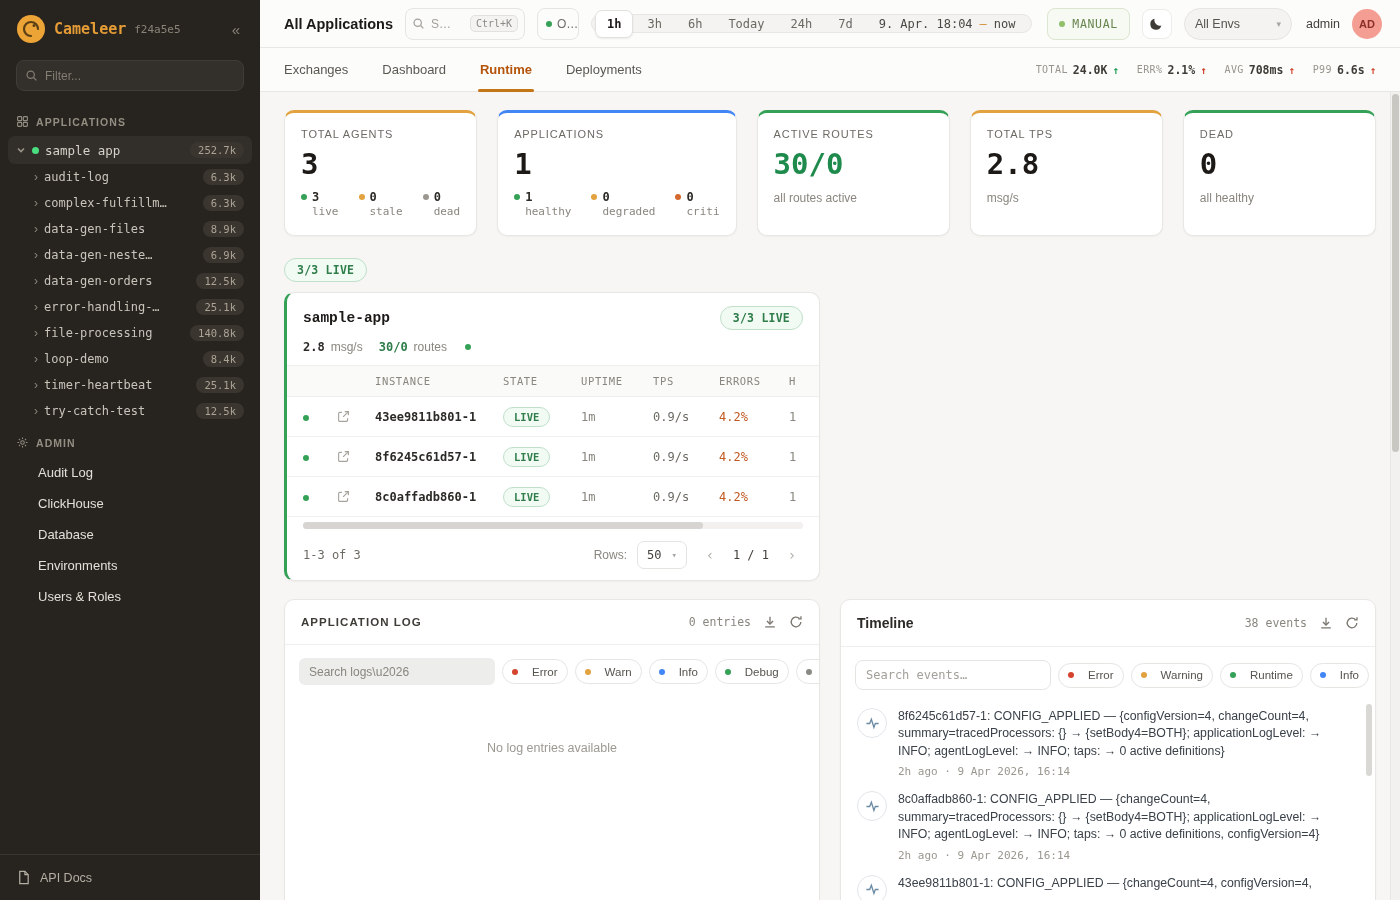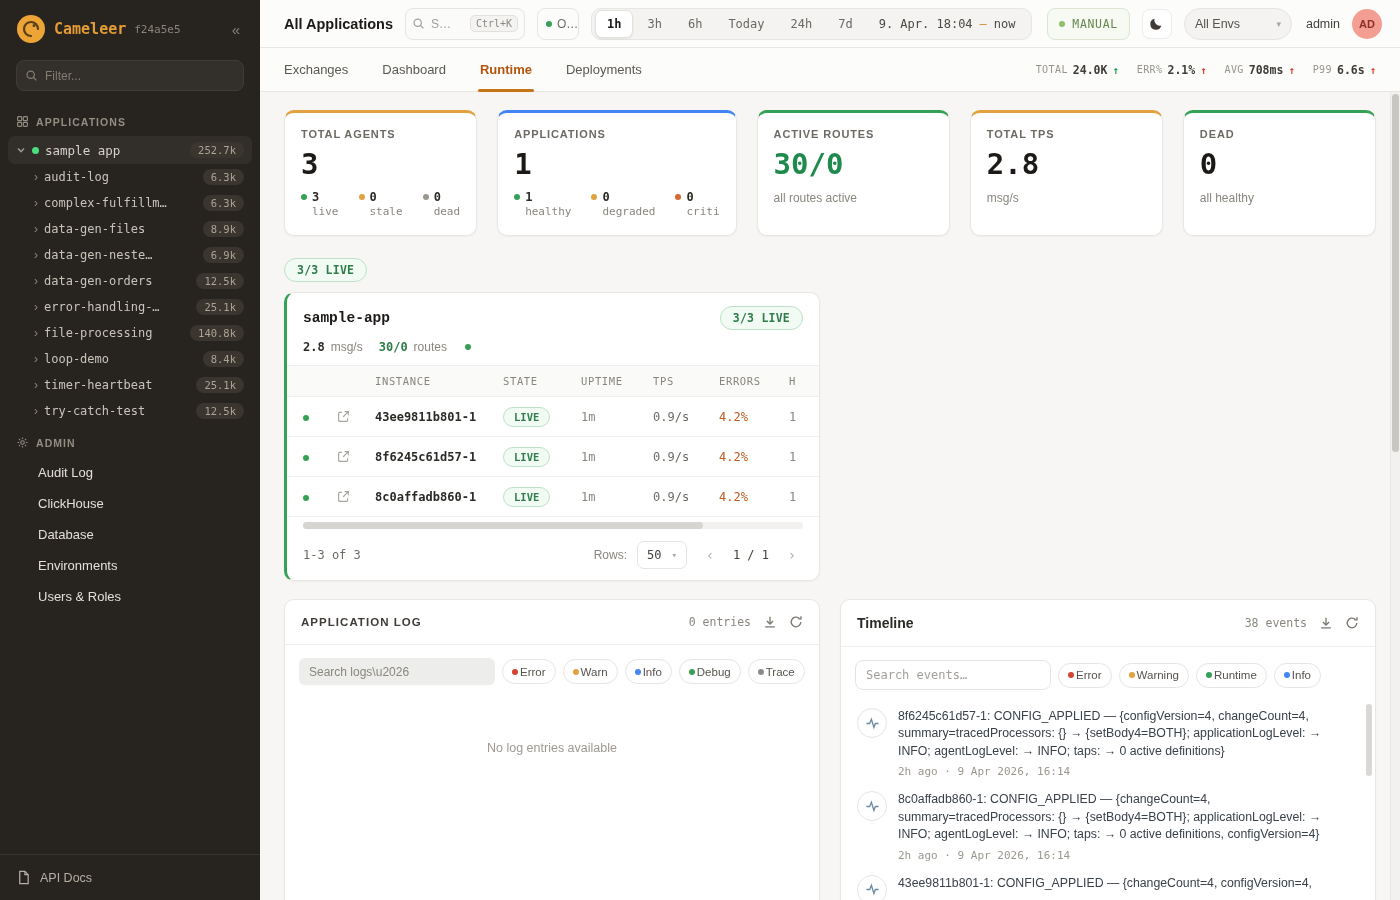--- a/index.html
+++ b/index.html
@@ -34,21 +34,21 @@
   
   .main{flex:1;display:flex;flex-direction:column;min-width:0;position:relative}
   .topbar{height:48px;background:#fcfcfb;border-bottom:1px solid #e8e7e4;display:flex;align-items:center;gap:12px;padding:0 18px 0 24px;flex:none}
   .tb-title{font-weight:700;font-size:14.5px;white-space:nowrap}
   .searchbox{width:120px;height:32px;border:1px solid #e6e5e2;background:#fbfbfa;border-radius:8px;display:flex;align-items:center;gap:6px;padding:0 6px;flex:none;cursor:pointer}
   .search-text{color:#a3a09a;font-size:12px;flex:1;overflow:hidden;white-space:nowrap}
   .kbd{border:1px solid #e2e1de;background:#f4f3f1;border-radius:5px;font-size:10px;color:#8a8a85;padding:2px 5px;white-space:nowrap}
   .live-chip{height:32px;border:1px solid #e6e5e2;border-radius:8px;display:flex;align-items:center;gap:5px;padding:0 8px;font-size:12px;color:#6f6c66;flex:none;overflow:hidden;max-width:42px}
   .dot-sm{width:6px;height:6px;border-radius:50%;display:inline-block;flex:none}
   .g{background:#35a157}
-  .segmented{height:32px;background:#f4f3f1;border:1px solid #e7e6e3;border-radius:10px;display:flex;align-items:center;padding:3px;gap:2px;flex:none}
+  .segmented{height:19px;background:#f4f3f1;border:1px solid #e7e6e3;border-radius:10px;display:flex;align-items:center;padding:3px;gap:2px;flex:none}
   .seg-btn{height:28px;padding:0 11px;border-radius:7px;font-size:12px;color:#6b6862;border:1px solid transparent}
   .seg-btn.active{background:#fff;border-color:#e2e1de;box-shadow:0 1px 2px rgba(0,0,0,.07);color:#1c1917;font-weight:700}
   .seg-date{display:flex;gap:7px;align-items:center;padding:0 12px;font-size:12px;color:#4b4843}
   .seg-dash{color:#d08a2e}
   .manual-chip{margin-left:auto;height:32px;border:1px solid #dbe5cf;background:#f6faf2;border-radius:8px;display:flex;align-items:center;gap:7px;padding:0 11px;font-size:11.5px;letter-spacing:.06em;color:#69854f;flex:none}
   .manual-chip .dot-sm{background:#8fbf6a}
   .icon-btn{width:30px;height:30px;border:1px solid #ececea;border-radius:8px;background:#fff;display:flex;align-items:center;justify-content:center;flex:none}
   .env-select{height:32px;min-width:108px;background:#f4f3f1;border:1px solid #e6e5e2;border-radius:16px;display:flex;align-items:center;justify-content:space-between;gap:8px;padding:0 10px;font-size:12.5px;color:#57534e;flex:none}
   .caret{color:#a8a5a0;font-size:9px}
   .user-label{font-size:12.5px;color:#44403c;margin-left:2px}
@@ -64,21 +64,21 @@
   .tstat-label{font-size:10px;color:#98948c;letter-spacing:.04em}
   .tstat-val{font-size:11.5px;font-weight:700;color:#3f3c37}
   .tstat-arrow{font-size:10.5px;font-weight:700}
   .tstat-arrow.good{color:#1e9e53}
   .tstat-arrow.bad{color:#d4442e}
 
   
   .content{flex:1;overflow:hidden;padding:18px 24px 0}
   .stat-row{display:grid;grid-template-columns:repeat(5,1fr);gap:20px}
   .stat-card{background:#fff;border:1px solid #e8e7e4;border-top:3px solid #ccc;border-radius:10px;padding:15px 16px;height:126px;box-shadow:0 1px 2px rgba(0,0,0,.04)}
-  .sc-title{font-size:11px;font-weight:700;letter-spacing:.08em;color:#6d6a64}
+  .sc-title{font-size:11px;font-weight:400;letter-spacing:.08em;color:#6d6a64}
   .sc-value{font-family:"DejaVu Sans Mono",monospace;font-size:29px;font-weight:700;margin-top:7px}
   .sc-value.green{color:#1e8a4c}
   .sc-subs{display:flex;gap:20px;margin-top:9px}
   .sub-top{display:flex;align-items:center;gap:5px;font-family:"DejaVu Sans Mono",monospace;font-size:12px;font-weight:600;color:#2c2a26}
   .sub-label{font-family:"DejaVu Sans Mono",monospace;font-size:11px;color:#8a867f;margin-left:11px;margin-top:1px}
   .d-green{background:#35a157}.d-amber{background:#e2a23f}.d-gray{background:#9b978f}.d-red{background:#d4682e}
   .sc-caption{font-size:12px;color:#8a867f;margin-top:10px}
 
   .live-pill{display:inline-flex;align-items:center;border:1px solid #bfdfc9;background:#f2faf4;color:#2e7d4a;font-family:"DejaVu Sans Mono",monospace;font-size:11.5px;font-weight:700;padding:4px 12px;border-radius:14px;letter-spacing:.02em}
   .pill-row{margin:22px 0 10px}
@@ -112,21 +112,21 @@
   .panel-title-upper{font-size:11.5px;font-weight:700;letter-spacing:.09em;color:#3f3c37}
   .panel-title{font-size:14px;font-weight:700;color:#2c2a26}
   .panel-right{margin-left:auto;display:flex;align-items:center;gap:12px}
   .panel-count{font-family:"DejaVu Sans Mono",monospace;font-size:11.5px;color:#8a867f}
   .panel-icon{display:flex;align-items:center;justify-content:center}
   .panel-tools{display:flex;align-items:center;gap:7px;padding:13px 14px 10px;flex-wrap:nowrap}
   .log-search{width:196px;height:27px;background:#ededeb;border:none;border-radius:6px;padding:0 10px;font-size:12px;color:#6d6a64;flex:none}
   .log-search::placeholder{color:#8a867f}
   .tl-search{width:196px;height:30px;background:#fff;border:1px solid #e5e4e1;border-radius:8px;padding:0 10px;font-size:12px;color:#44403c;flex:none}
   .tl-search::placeholder{color:#a3a09a}
-  .chip{display:inline-flex;align-items:center;gap:2px;height:25px;padding:0 9px;border:1px solid #e6e5e2;border-radius:13px;font-size:11.5px;color:#57534e;background:#fff;flex:none}
+  .chip{display:inline-flex;align-items:center;gap:14px;height:25px;padding:0 9px;border:1px solid #e6e5e2;border-radius:13px;font-size:11.5px;color:#57534e;background:#fff;flex:none}
   .chip-dot{width:6px;height:6px;border-radius:50%;flex:none}
   .log-empty{text-align:center;color:#9d9992;font-size:12.5px;padding-top:46px}
   .tl-events{position:relative;padding:8px 20px 0 16px}
   .event{display:flex;gap:11px;margin-bottom:13px}
   .event-avatar{width:30px;height:30px;border-radius:50%;border:1px solid #e2e6e9;background:#fff;display:flex;align-items:center;justify-content:center;flex:none}
   .event-text{font-size:12.3px;color:#3a4149;line-height:1.42;max-width:452px}
   .event-time{font-family:"DejaVu Sans Mono",monospace;font-size:11px;color:#9b978f;margin-top:5px}
   .tl-thumb{position:absolute;right:3px;top:4px;width:6px;height:72px;background:#d9d8d5;border-radius:3px}
 
   .page-scrollbar{position:fixed;right:0;top:92px;bottom:0;width:10px;background:#f2f1ef;border-left:1px solid #e8e7e4}

